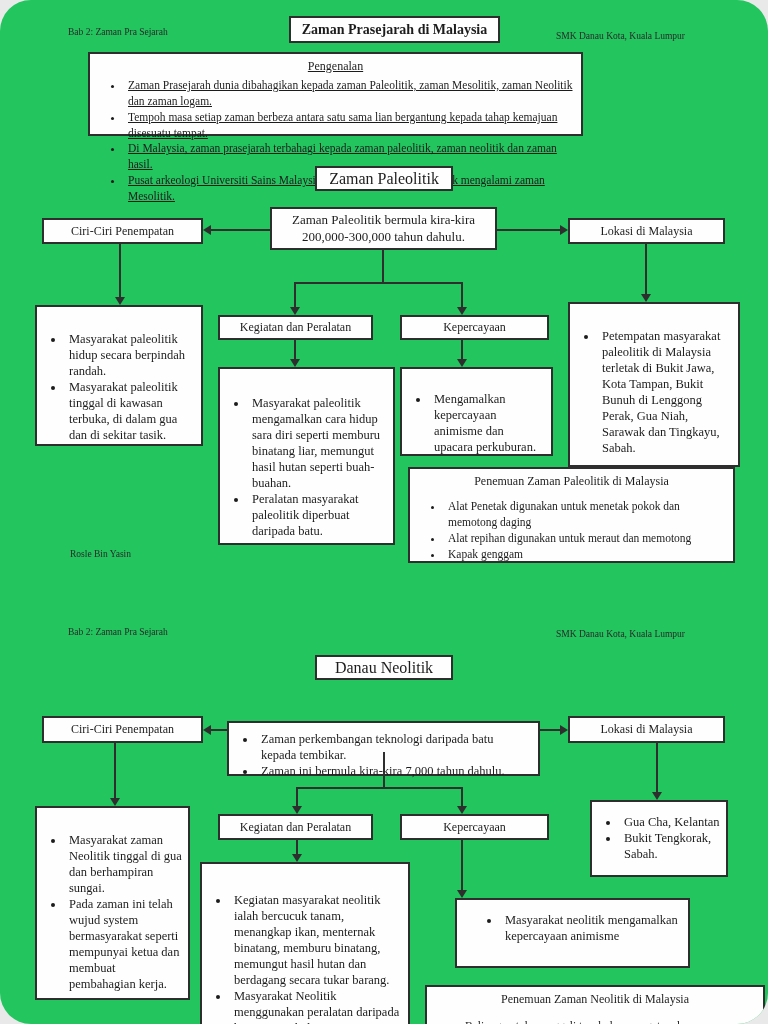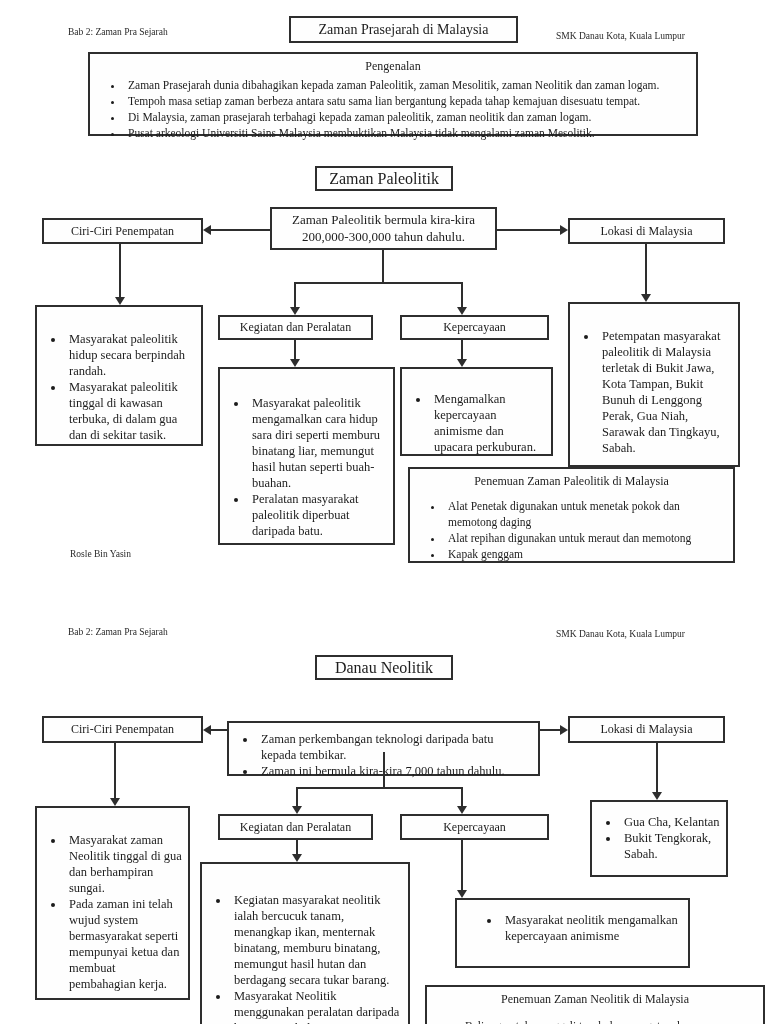--- a/index.html
+++ b/index.html
@@ -1,23 +1,24 @@
 <!DOCTYPE html>
 <html><head>
 <meta charset="utf-8">
 <style>
   html,body{margin:0;padding:0;background:#e9e9e9;}
   .page{
     position:relative;
     width:768px;height:1024px;
     margin:0 auto;
-    background:#ffffff;
+    background:#22c55e;
     overflow:hidden;
     font-family:"Liberation Serif","DejaVu Serif",serif;
     color:#1c1c1c;
+    border-radius:31px;
   }
   .box{position:absolute;border:2px solid #2e2e2e;background:#fefefe;box-sizing:border-box;}
   .hdr{display:flex;align-items:center;justify-content:center;text-align:center;font-size:16px;}
   .small-text{position:absolute;font-size:9.5px;color:#2a2a2a;white-space:nowrap;}
   .center-text{display:flex;align-items:center;justify-content:center;text-align:center;font-size:13px;line-height:1.3;padding:9px 6px;}
   .box-title{text-align:center;font-size:12px;padding-top:5px;}
   .bullets{list-style:disc;margin:4px 0 0 0;padding:0 6px 0 34px;font-size:11.5px;line-height:1.38;}
   .bullets li{padding-left:4px;margin:0;}
   .content .bullets{font-size:12.5px;line-height:1.28;padding-left:28px;}
   .content{box-sizing:border-box;}
@@ -28,31 +29,31 @@
   .arr.down{border-left:5px solid transparent;border-right:5px solid transparent;border-top:8px solid #2e2e2e;}
   .arr.left{border-top:5px solid transparent;border-bottom:5px solid transparent;border-right:8px solid #2e2e2e;}
   .arr.right{border-top:5px solid transparent;border-bottom:5px solid transparent;border-left:8px solid #2e2e2e;}
 </style>
 </head>
 <body>
 
 <div class="page">
 
   <div class="small-text" style="left:68px;top:27px;">Bab 2: Zaman Pra Sejarah</div>
-  <div class="box hdr" style="left:289px;top:16px;width:229px;height:27px;font-size:14px;">
+  <div class="box hdr" style="left:289px;top:16px;width:211px;height:27px;font-size:14px;font-weight:bold;">
       <span>Zaman Prasejarah di Malaysia</span>
     </div>
   <div class="small-text" style="left:556px;top:31px;">SMK Danau Kota, Kuala Lumpur</div>
 
-  <div class="box" style="left:88px;top:52px;width:610px;height:84px;">
+  <div class="box" style="left:88px;top:52px;width:495px;height:84px;text-decoration:underline;">
     <div class="box-title">Pengenalan</div>
     <ul class="bullets">
         <li>Zaman Prasejarah dunia dibahagikan kepada zaman Paleolitik, zaman Mesolitik, zaman Neolitik dan zaman logam.</li>
         <li>Tempoh masa setiap zaman berbeza antara satu sama lian bergantung kepada tahap kemajuan disesuatu tempat.</li>
-        <li>Di Malaysia, zaman prasejarah terbahagi kepada zaman paleolitik, zaman neolitik dan zaman logam.</li>
+        <li>Di Malaysia, zaman prasejarah terbahagi kepada zaman paleolitik, zaman neolitik dan zaman hasil.</li>
         <li>Pusat arkeologi Universiti Sains Malaysia membuktikan Malaysia tidak mengalami zaman Mesolitik.</li>
       </ul>
   </div>
 
   <div class="box hdr" style="left:315px;top:166px;width:138px;height:25px;">
       <span>Zaman Paleolitik</span>
     </div>
 
   <div class="box center-text" style="left:270px;top:207px;width:227px;height:43px;">
       <span>Zaman Paleolitik bermula kira-kira 200,000-300,000 tahun dahulu.</span>

